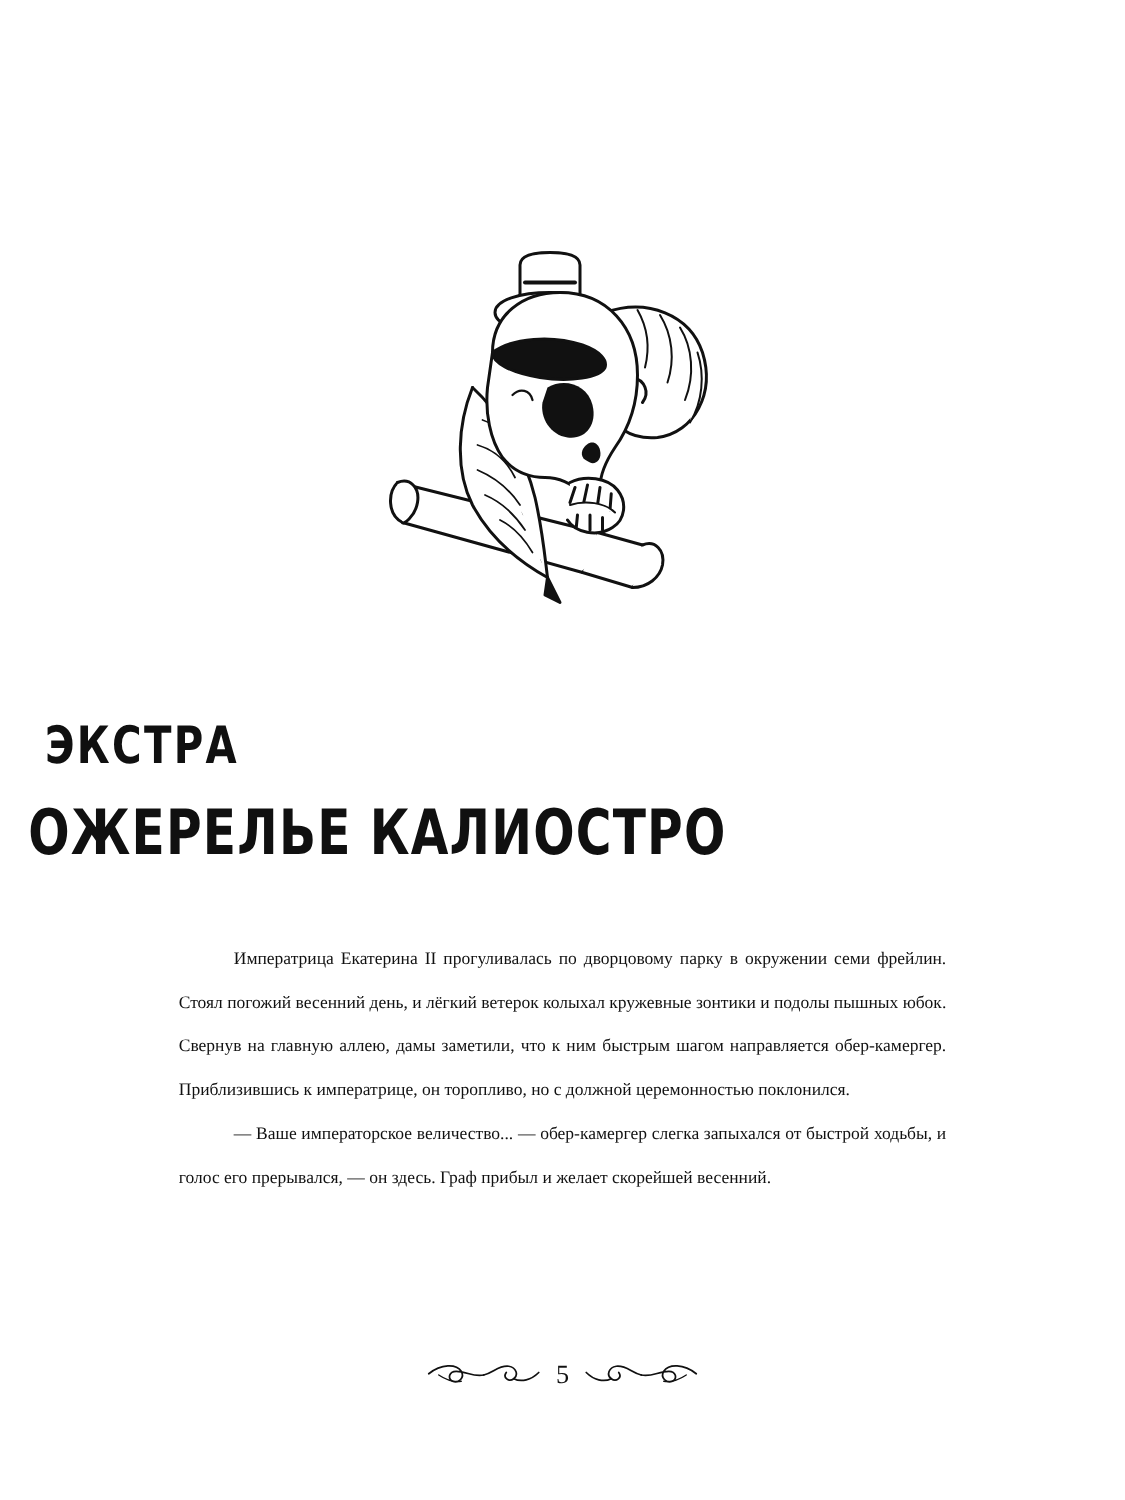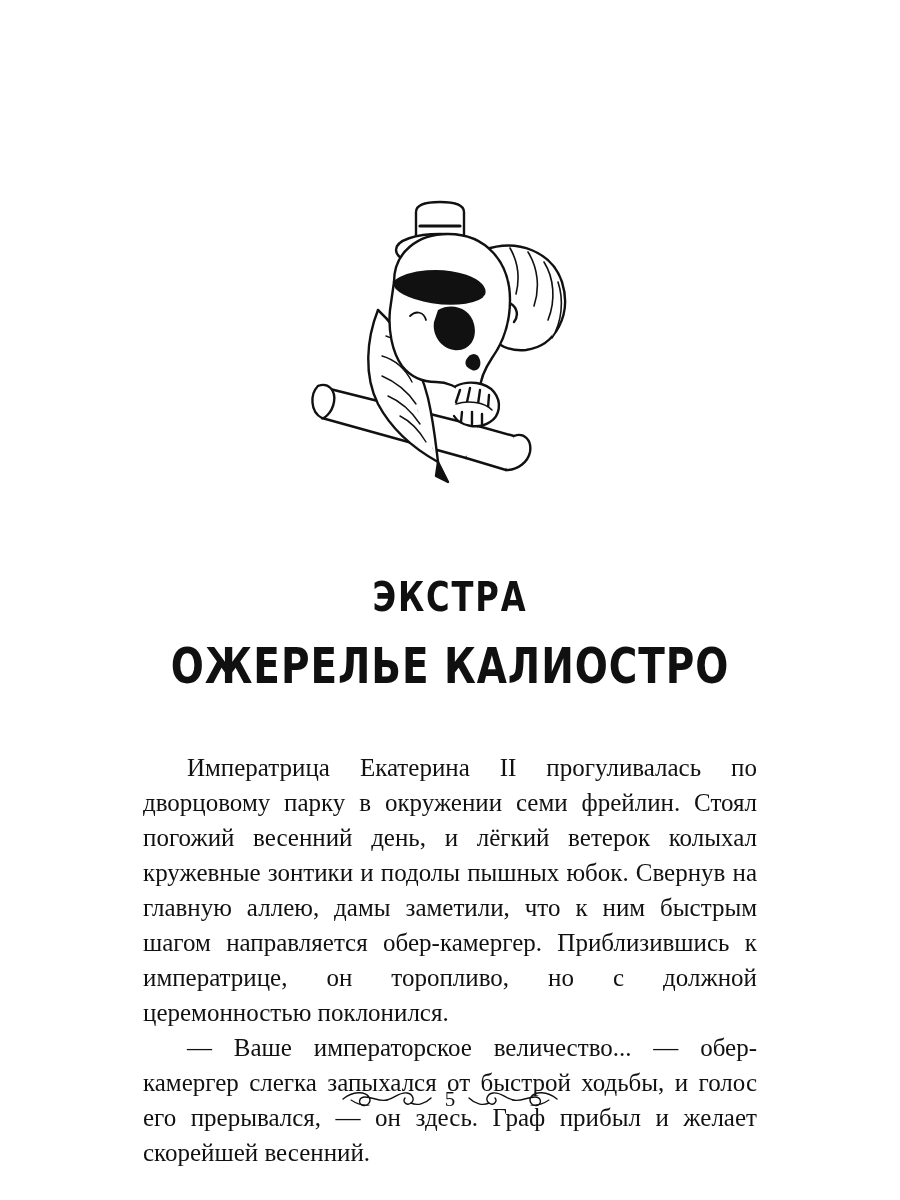--- a/index.html
+++ b/index.html
@@ -39,21 +39,20 @@
   .illustration svg {
     display: block;
   }
 
   
   .heading-block {
     position: absolute;
     top: 576px;
     left: 0;
     width: 900px;
-    text-align: center;
   }
   .extra-label {
     font-family: "DejaVu Sans", sans-serif;
     font-weight: 700;
     font-size: 35px;
     letter-spacing: 2px;
     line-height: 1.05;
     color: #101010;
     transform: scaleY(1.18) scaleX(0.92);
     transform-origin: center top;
@@ -72,21 +71,21 @@
 
   
   .body-text {
     position: absolute;
     top: 750px;
     left: 143px;
     width: 614px;
   }
   .body-text p {
     margin: 0;
-    font-size: 25px;
+    font-size: 14px;
     line-height: 35px;
     text-align: justify;
     text-indent: 44px;
     hyphens: manual;
     color: #111111;
   }
   .body-text p + p {
     margin-top: 0;
   }
 

